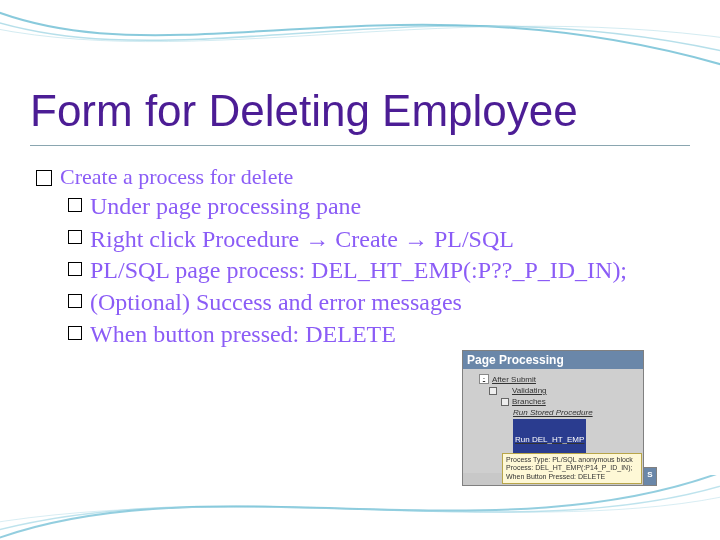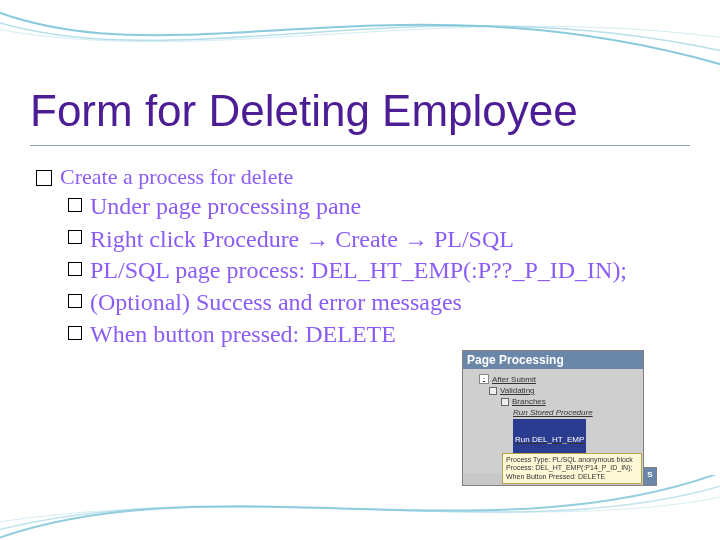--- a/index.html
+++ b/index.html
@@ -108,21 +108,21 @@
     padding: 4px 4px 0 6px;
     background: #cfcfcf;
     height: 100px;
   }
   .shot .tree-item {
     padding: 1px 0 1px 10px;
     display: flex;
     align-items: center;
     text-decoration: underline;
   }
-  .shot .tree-item.l2 { padding-left: 20px; }
+  .shot .tree-item.l2 { padding-left: 20px; gap: 12px; }
   .shot .tree-item.l3 { padding-left: 32px; }
   .shot .tree-item.l4 { padding-left: 44px; }
   .shot .expander {
     display: inline-block;
     width: 8px;
     height: 8px;
     border: 1px solid #888;
     background: #fff;
     text-align: center;
     line-height: 6px;

